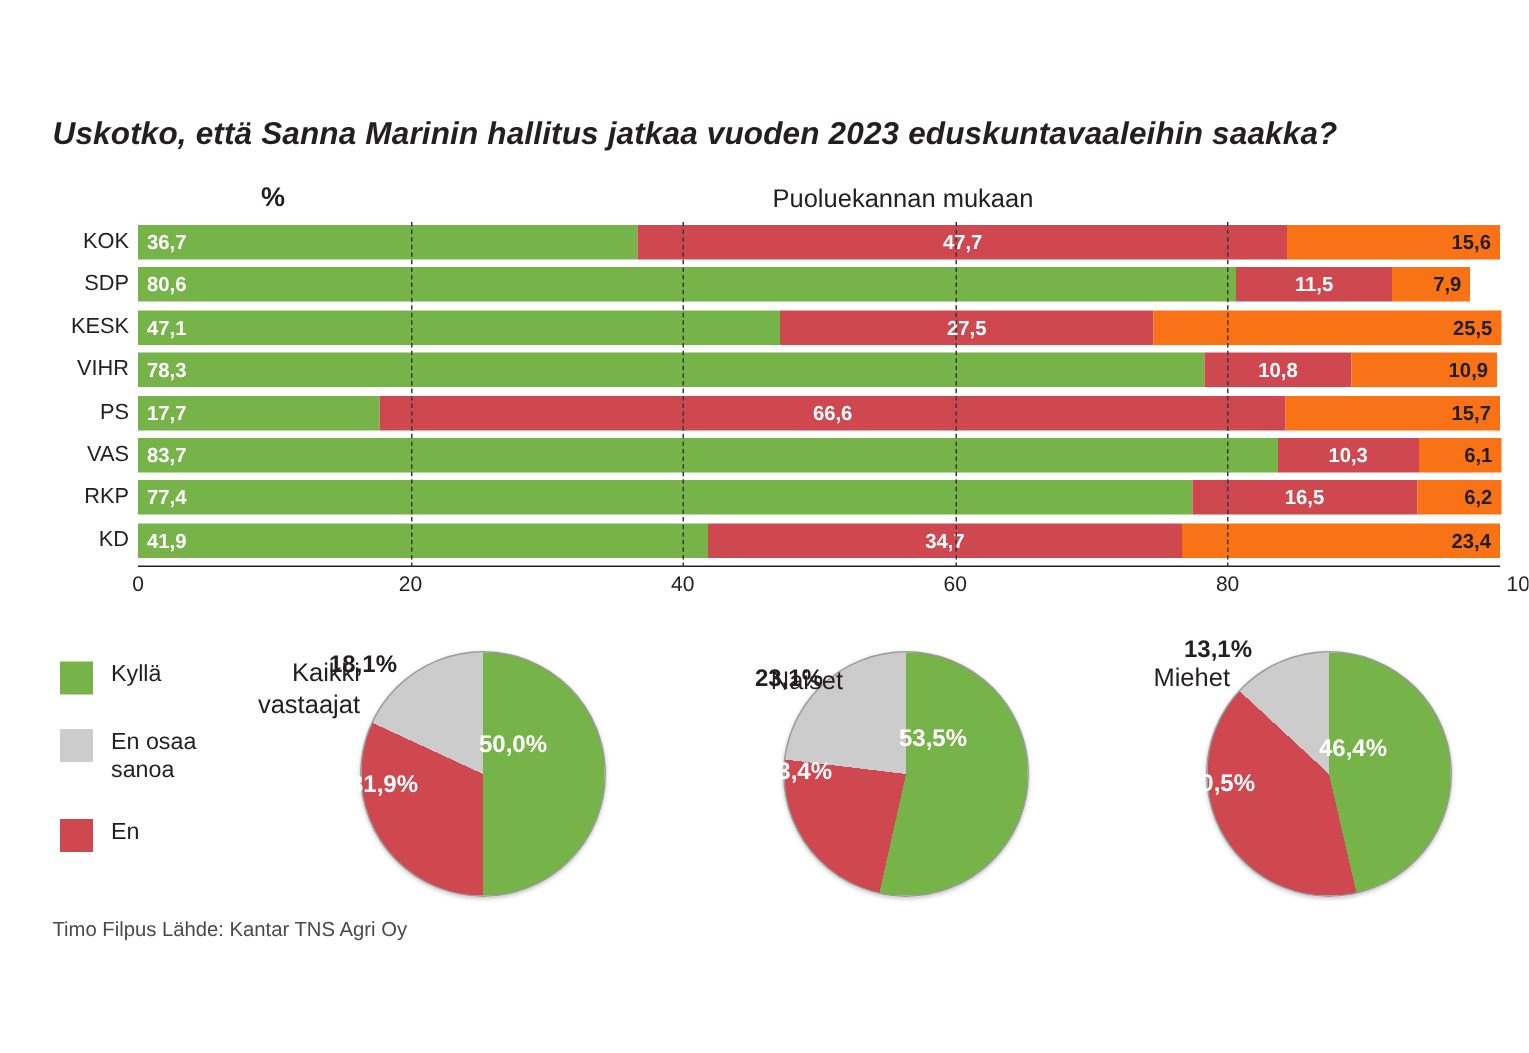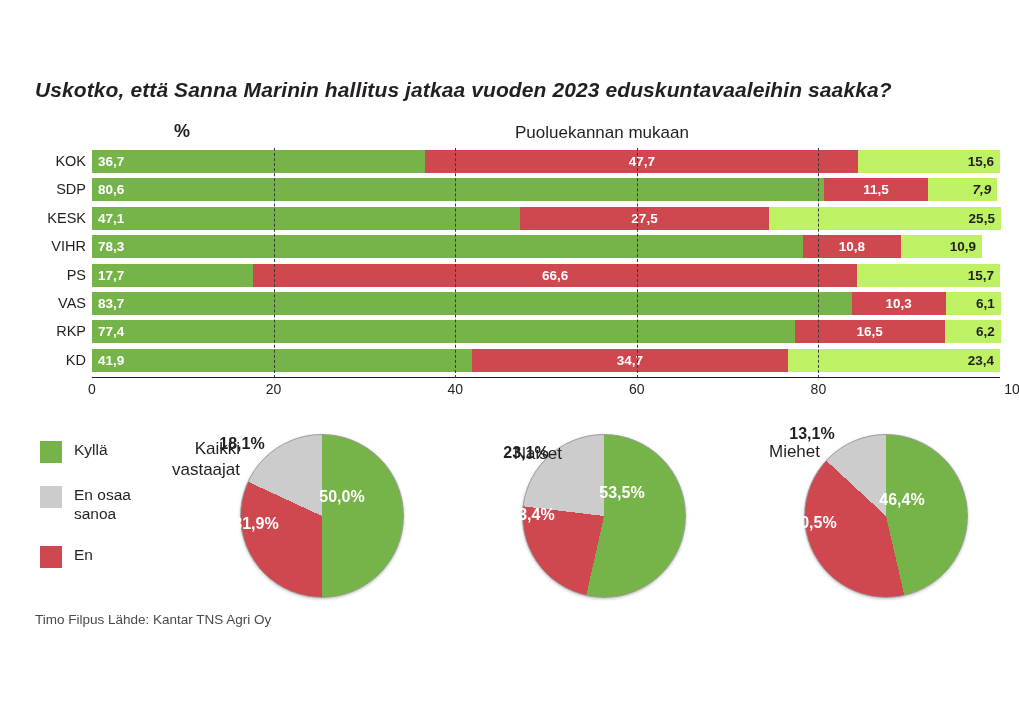--- a/index.html
+++ b/index.html
@@ -80,21 +80,21 @@
     white-space:nowrap;
   }
   .seg {
     position:absolute;
     top:0; height:23px;
     overflow:hidden;
     padding-left:24px;
   }
   .seg.yes { background:#76b349; }
   .seg.no  { background:#cf4850; }
-  .seg.dk  { background:#bef264; }
+  .seg.dk  { background:#f97316; }
   .seg span {
     position:absolute;
     top:0; line-height:23px;
     font-size:13.5px;
     font-weight:bold;
     white-space:nowrap;
   }
   .seg.yes span { left:6px; color:#ffffff; }
   .seg.no span  { left:50%; transform:translateX(-50%); color:#ffffff; }
   .seg.dk span  { right:6px; color:#231f20; }
@@ -197,21 +197,21 @@
         </div>
       </div>
       <div class="row" style="top: 30.4px;">
         <div class="rowlabel">SDP</div>
         <div class="seg yes" style="left: 0px; width: 731.848px;">
           <span>80,6</span>
         </div>
         <div class="seg no" style="left: 731.848px; width: 104.42px;">
           <span>11,5</span>
         </div>
-        <div class="seg dk" style="left: 836.268px; width: 69px; font-style: italic;">
+        <div class="seg dk" style="left: 836.268px; width: 52px;">
           <span>7,9</span>
         </div>
       </div>
       <div class="row" style="top: 58.8px;">
         <div class="rowlabel">KESK</div>
         <div class="seg yes" style="left: 0px; width: 427.668px;">
           <span>47,1</span>
         </div>
         <div class="seg no" style="left: 427.668px; width: 249.7px;">
           <span>27,5</span>
@@ -221,21 +221,21 @@
         </div>
       </div>
       <div class="row" style="top: 87.2px;">
         <div class="rowlabel">VIHR</div>
         <div class="seg yes" style="left: 0px; width: 710.964px;">
           <span>78,3</span>
         </div>
         <div class="seg no" style="left: 710.964px; width: 98.064px;">
           <span>10,8</span>
         </div>
-        <div class="seg dk" style="left: 809.028px; width: 81px;">
+        <div class="seg dk" style="left: 809.028px; width: 97px;">
           <span>10,9</span>
         </div>
       </div>
       <div class="row" style="top: 115.6px;">
         <div class="rowlabel">PS</div>
         <div class="seg yes" style="left: 0px; width: 160.716px;">
           <span>17,7</span>
         </div>
         <div class="seg no" style="left: 160.716px; width: 604.728px;">
           <span>66,6</span>

